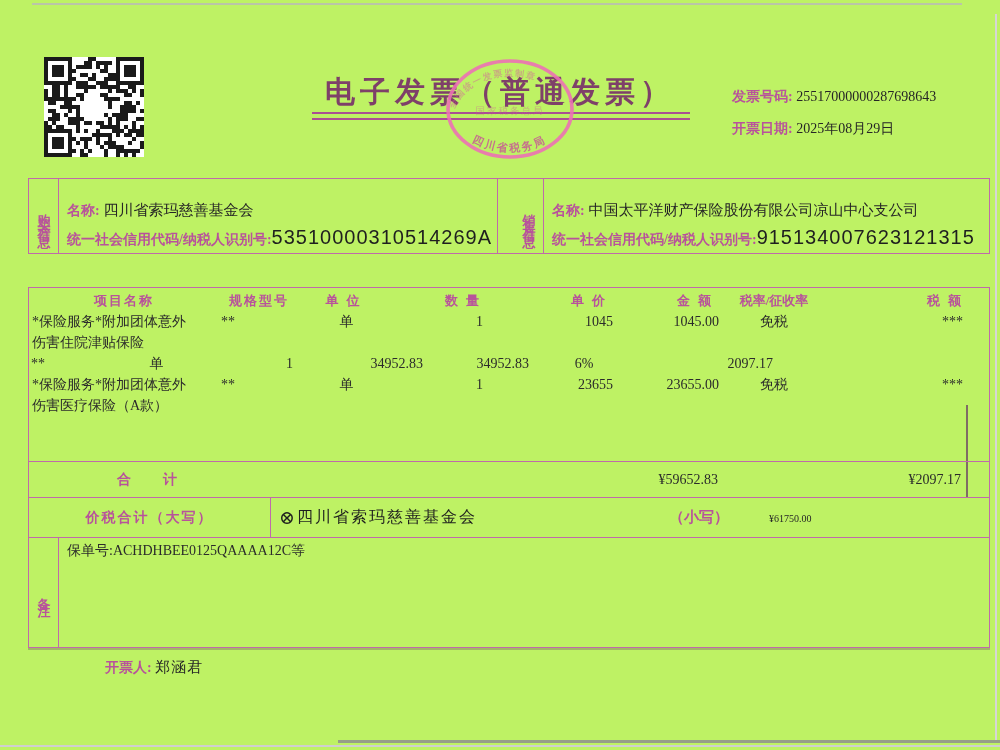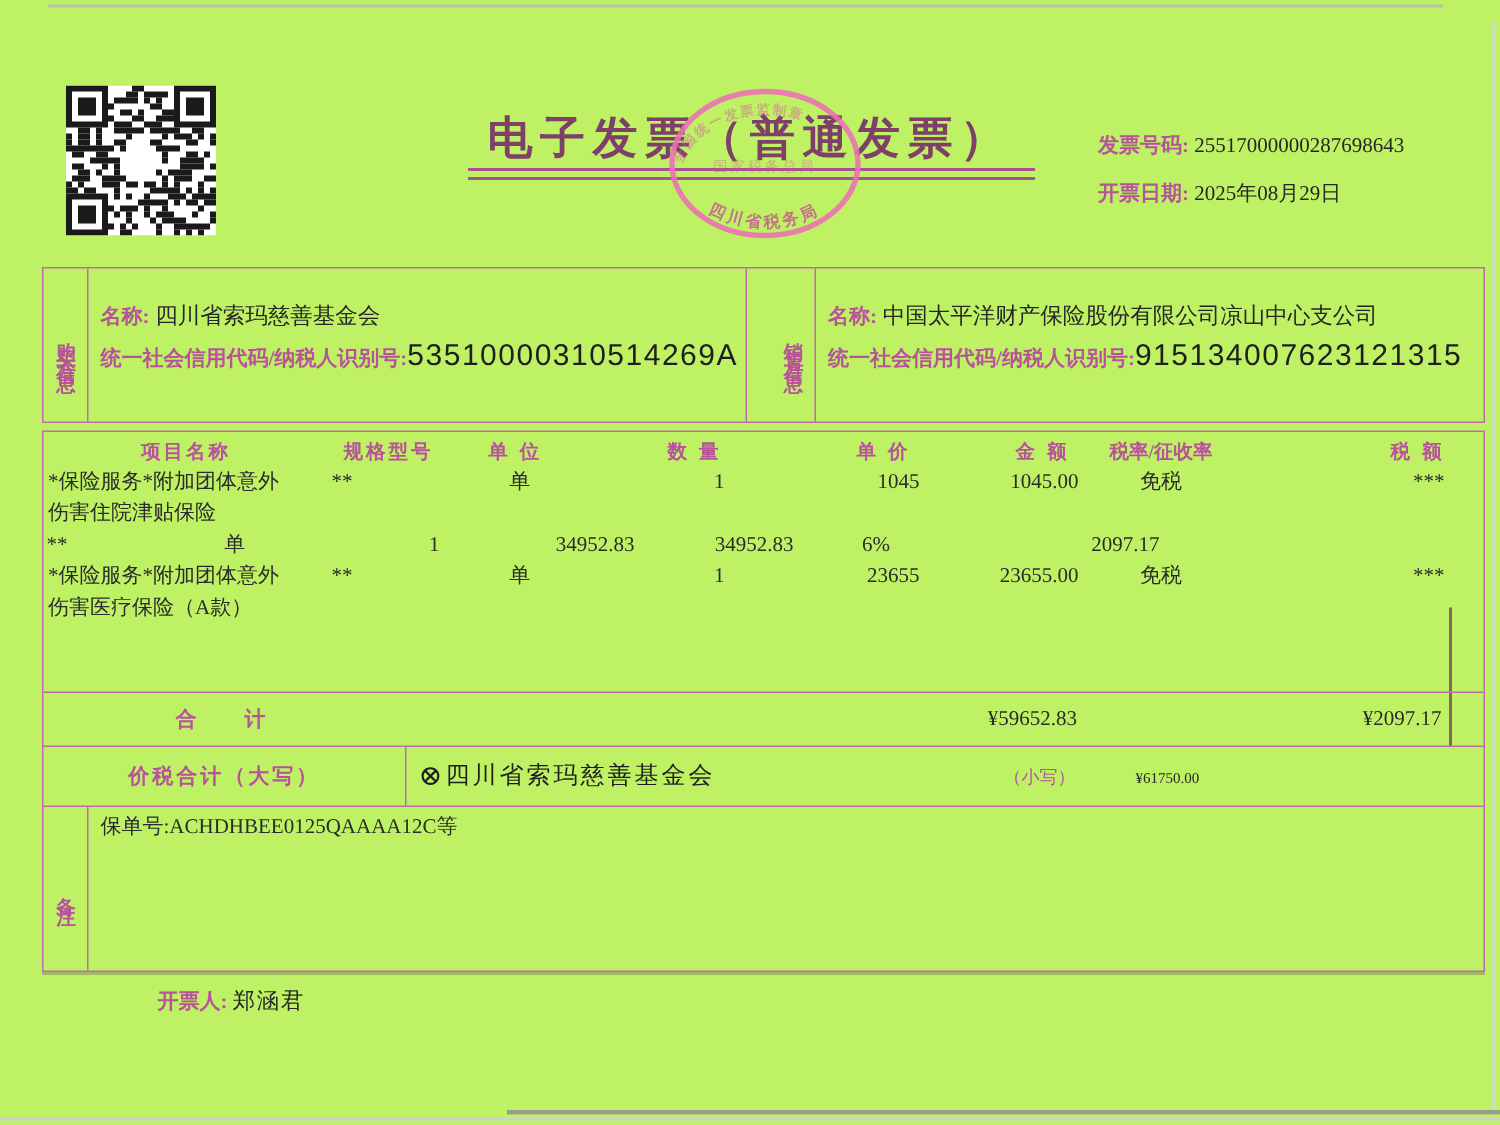--- a/index.html
+++ b/index.html
@@ -26,21 +26,21 @@
            border-top:2px solid #a94f93; border-bottom:2px solid #a94f93; }
 
   .stamp { position:absolute; left:430px; top:48px; }
 
   .head-right { position:absolute; left:732px; top:88px; font-size:14px; }
   .head-right .row { margin-bottom:14px; white-space:nowrap; }
   .lab { color:#b8539b; font-weight:bold; }
   .val { color:#262626; }
 
   
-  .party-box { position:absolute; left:28px; top:178px; width:962px; height:104px;
+  .party-box { position:absolute; left:28px; top:178px; width:962px; height:76px;
                border:1px solid #c06aaa; display:flex;gap:16px; }
   .party-half { display:flex; height:100%; }
   .party-half.buyer { width:477px; border-right:1px solid #c06aaa; }
   .party-half.seller { width:483px; }
   .vstrip { width:30px; border-right:1px solid #c06aaa; display:flex; align-items:center; justify-content:center; }
   .vtext { writing-mode:vertical-rl; text-orientation:upright; color:#b8539b; font-weight:bold;
            font-size:13px; letter-spacing:5px; }
   .party-content { flex:1; padding:22px 0 0 8px; }
   .pline { white-space:nowrap; }
   .pline.name-line { font-size:15px; margin-bottom:6px; }
@@ -78,21 +78,21 @@
 
   
   .summary-row { position:absolute; left:28px; top:498px; width:962px; height:40px;
                  border:1px solid #c06aaa; border-top:none; display:flex; }
   .sum-left { width:242px; border-right:1px solid #c06aaa; display:flex; align-items:center; justify-content:center;
               color:#b8539b; font-weight:bold; font-size:14px; letter-spacing:2px; }
   .sum-right { flex:1; position:relative; display:flex; align-items:center; padding-left:8px; }
   .cur-sym { font-size:19px; margin-right:2px; color:#1e1e1e; }
   .words { font-size:16px; letter-spacing:2px; color:#1e1e1e; }
   .small-amt { position:absolute; left:398px; white-space:nowrap; }
-  .small-amt .lab { font-size:12px; font-weight:normal; }
+  .small-amt .lab { font-size:15px; font-weight:bold; }
   .small-amt .val { font-size:10px;margin-left:40px; }
 
   
   .remark-box { position:absolute; left:28px; top:538px; width:962px; height:110px;
                 border:1px solid #c06aaa; border-top:none; display:flex;
                 box-shadow:0 2px 0 rgba(110,80,100,.35); }
   .remark-content { flex:1; padding:4px 8px; font-size:14px; }
 
   
   .issuer-line { position:absolute; left:105px; top:658px; font-size:14px; white-space:nowrap; }

